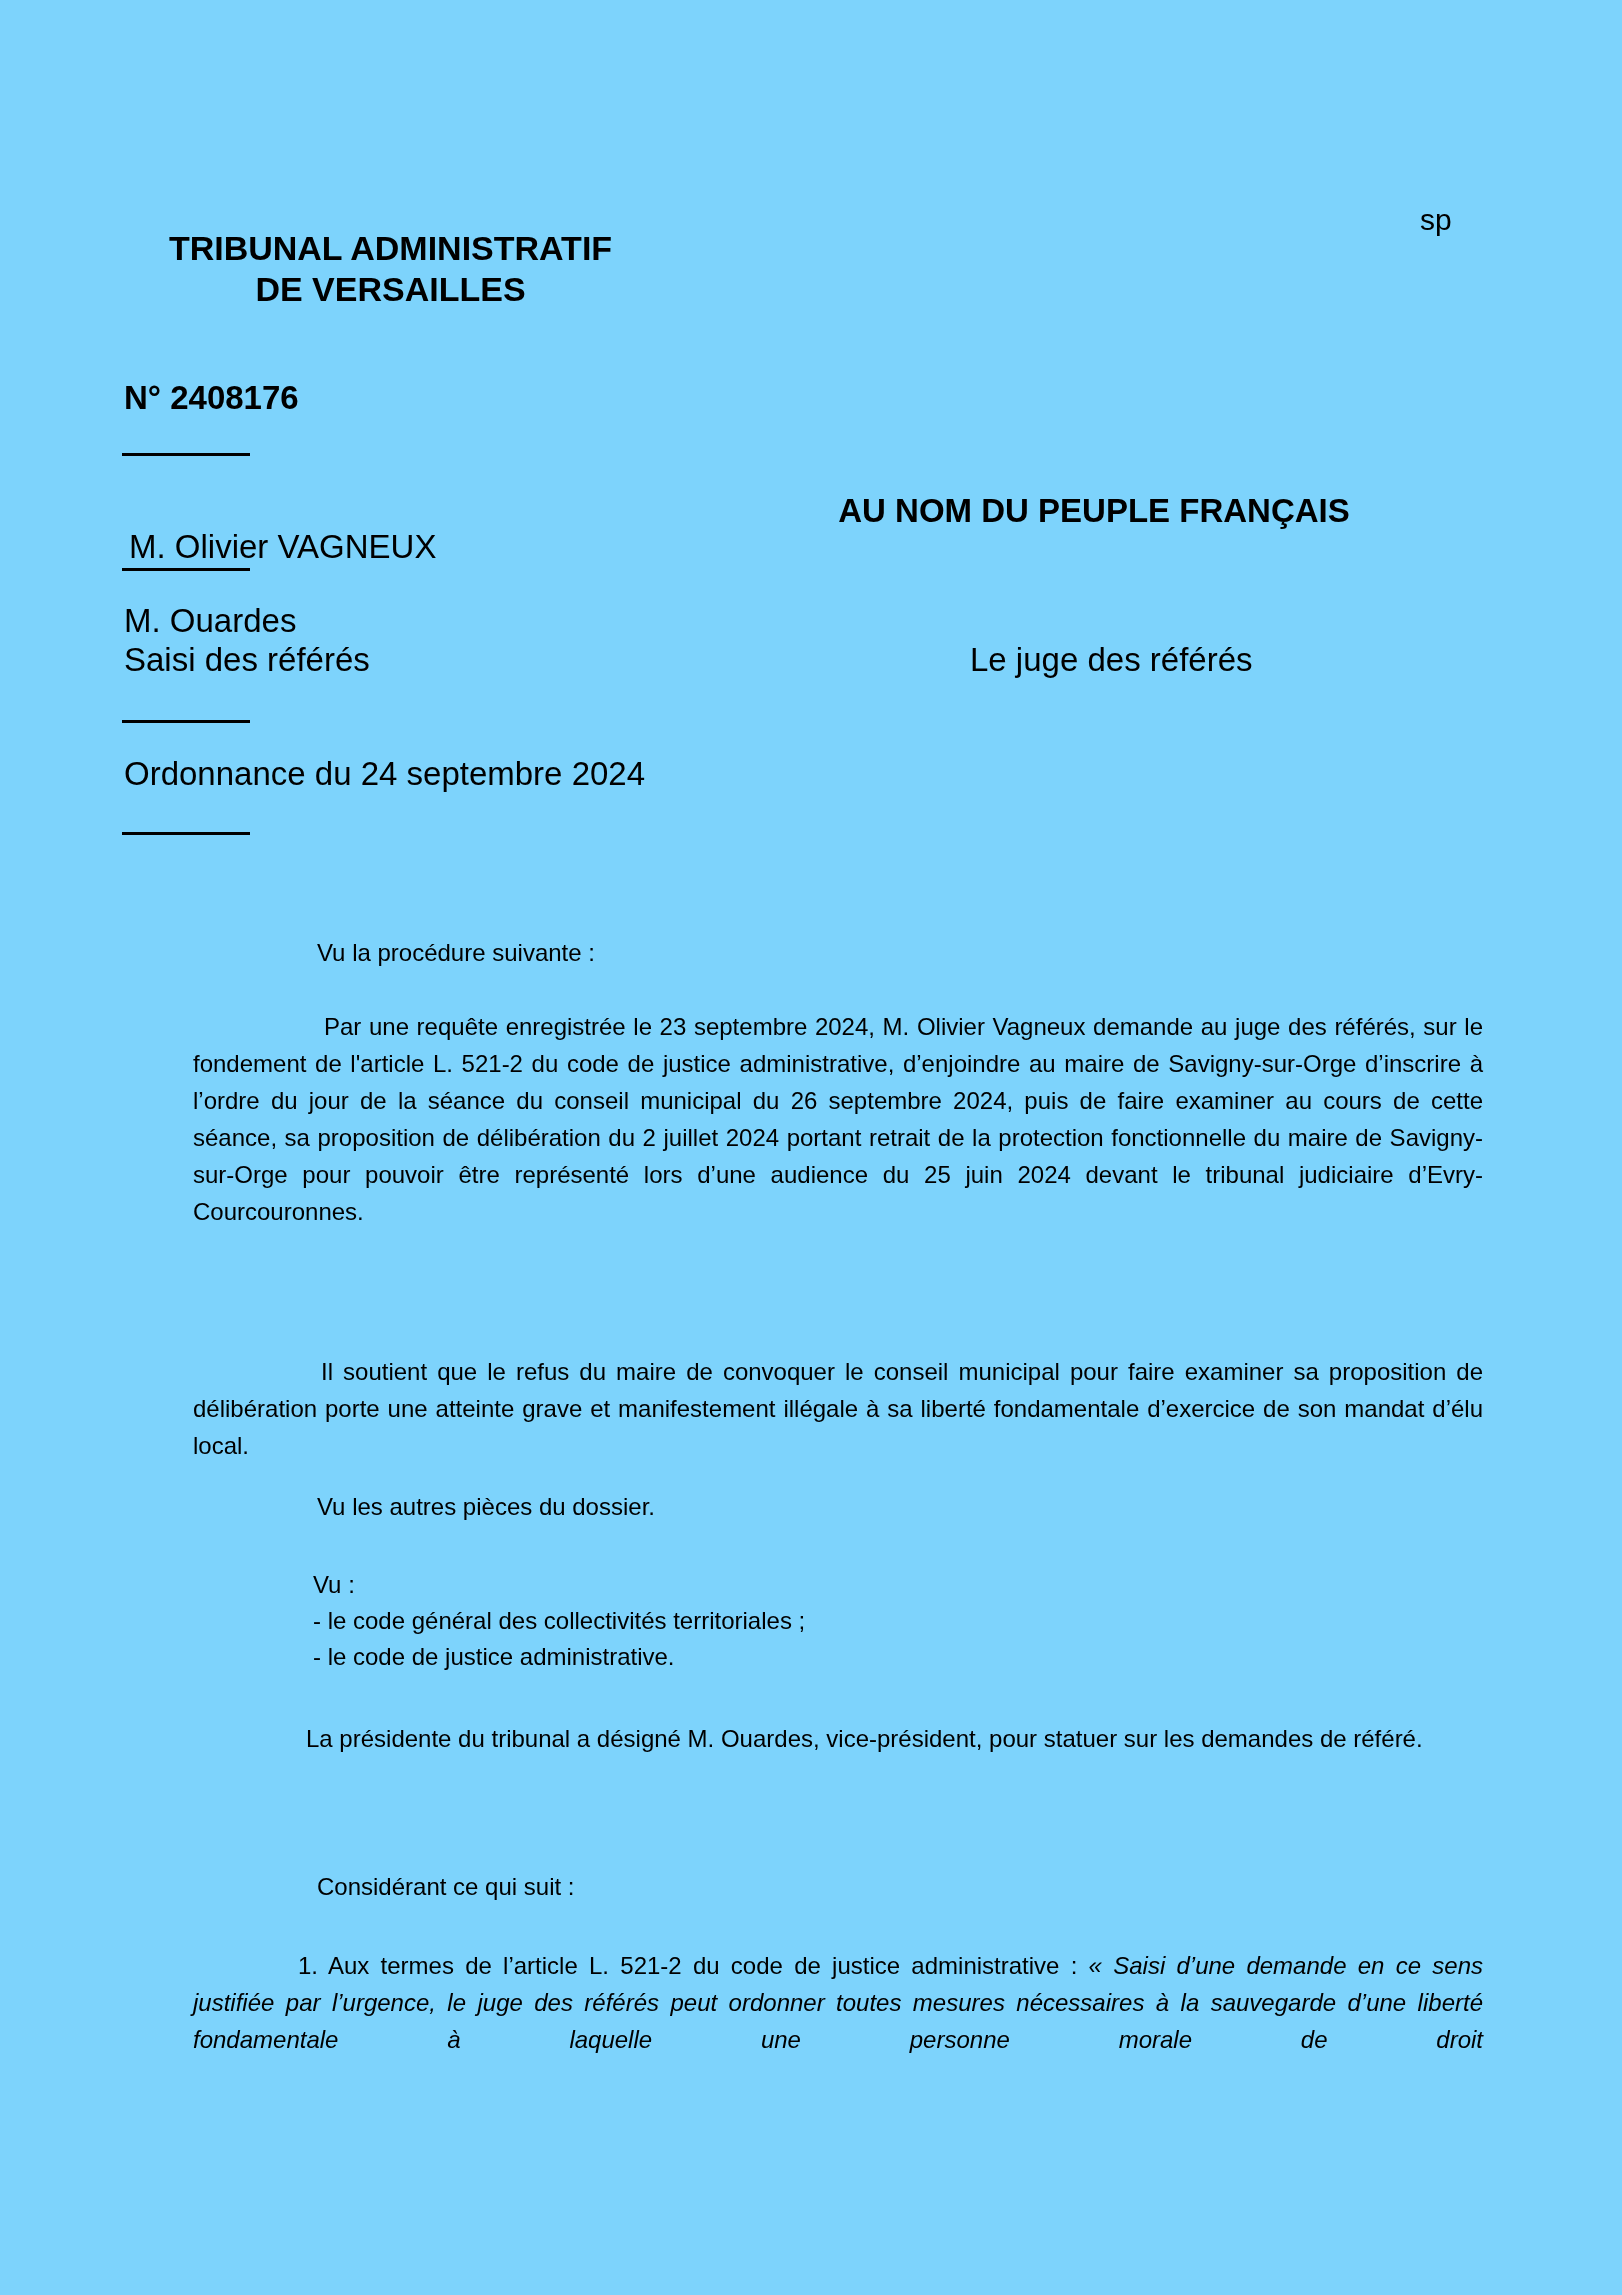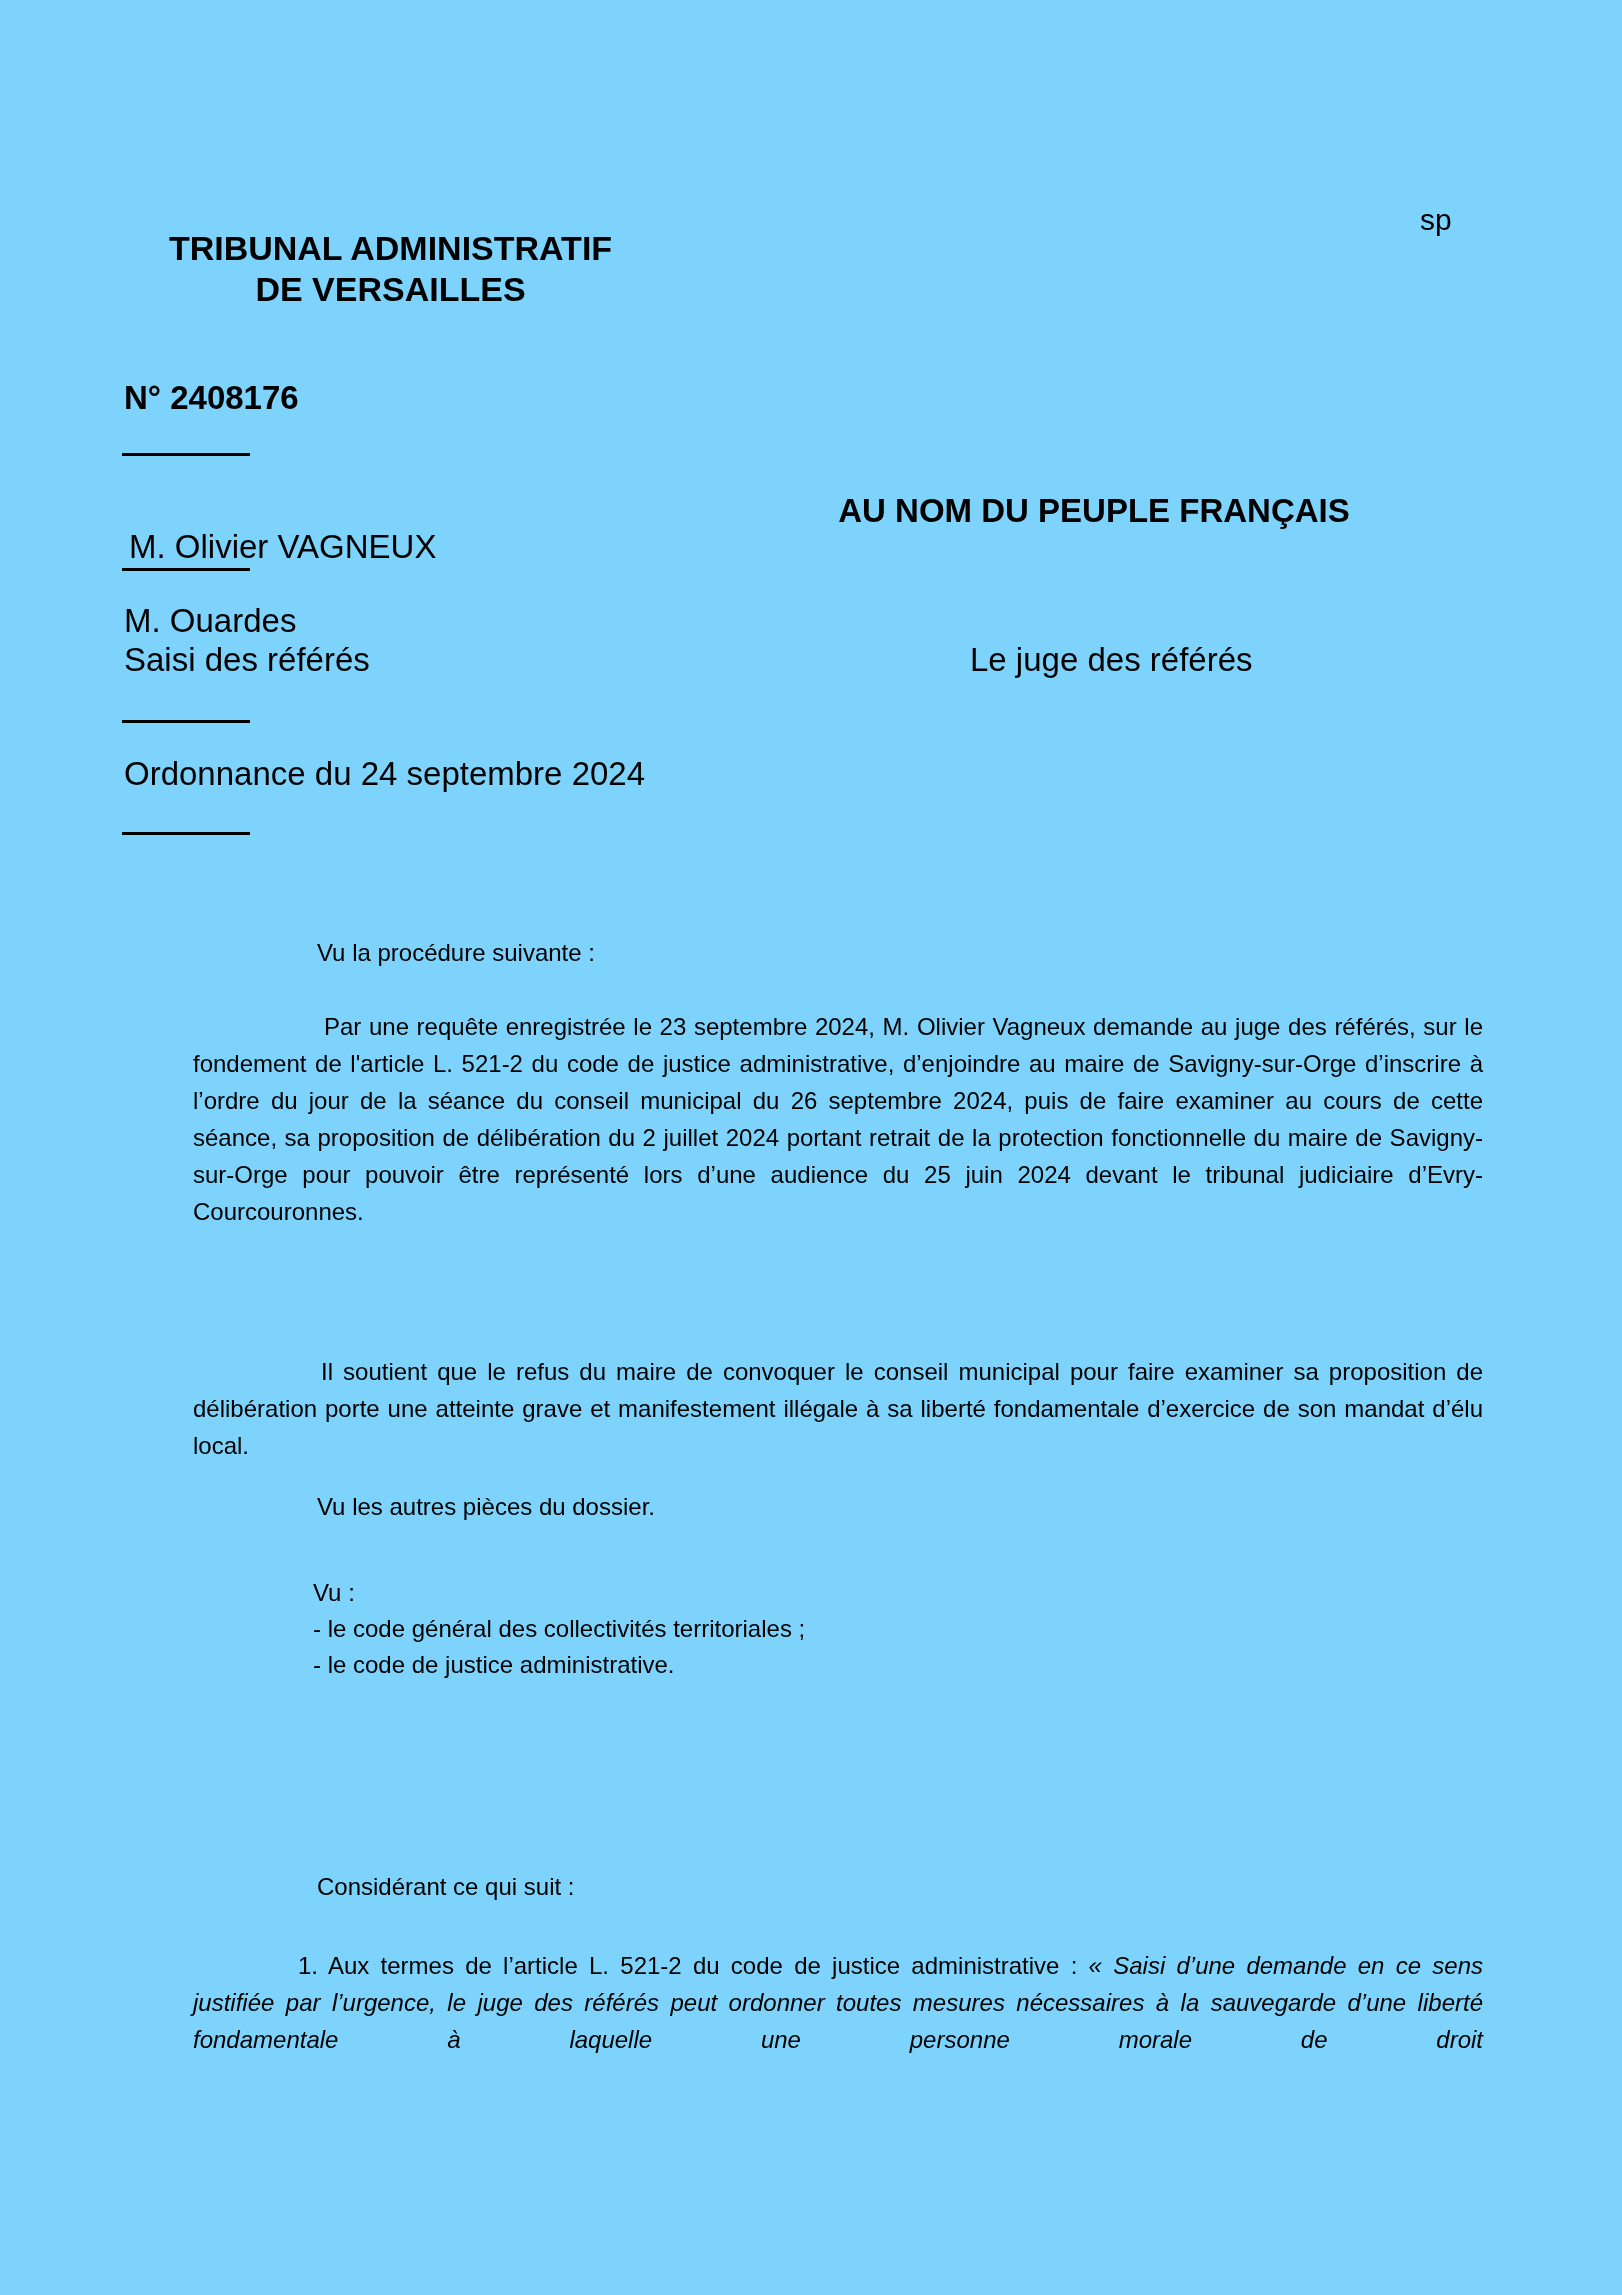--- a/index.html
+++ b/index.html
@@ -24,21 +24,21 @@
   .hline { font-size: 33px; line-height: 39px; white-space: nowrap; }
   .sep {
     position: absolute; left: 122px; width: 128px; height: 2.6px;
     background: #000000;
   }
   .body-par {
     position: absolute; left: 193px; width: 1290px;
     font-size: 24px; line-height: 37px;
     text-align: justify; text-justify: inter-word;
   }
-  .lh55 { line-height: 36px; margin-top: 8px; }
+  .lh55 { line-height: 36px; }
   .heading-line { text-align: left; padding-left: 124px; }
   .indent200 { text-indent: 131px; }
   .indent195 { text-indent: 128px; }
   .indent172 { text-indent: 113px; }
   .indent160 { text-indent: 105px; }
   .vu-line { text-align: left; padding-left: 120px; }
   .justify-all { text-align-last: justify; }
   em { font-style: italic; }
 </style>
 </head>
@@ -80,19 +80,20 @@
   <div class="body-par indent195" style="top:1305px;margin-top:48px;">Il soutient que le refus du maire de convoquer le conseil municipal pour faire examiner sa proposition de délibération porte une atteinte grave et manifestement illégale à sa liberté fondamentale d’exercice de son mandat d’élu local.</div>
 
   <div class="body-par heading-line" style="top:1488px;">Vu les autres pièces du dossier.</div>
 
   <div class="body-par lh55" style="top:1567px;">
     <div class="vu-line">Vu :</div>
     <div class="vu-line">- le code général des collectivités territoriales ;</div>
     <div class="vu-line">- le code de justice administrative.</div>
   </div>
 
+  <div class="body-par indent172" style="top:1720px;">La présidente du tribunal a désigné M. Ouardes, vice-président, pour statuer sur les demandes de référé.</div>
 
   <div class="body-par heading-line" style="top:1868px;">Considérant ce qui suit :</div>
 
   <div class="body-par indent160 justify-all" style="top:1947px;"><span>1. Aux termes de l’article L. 521-2 du code de justice administrative : </span><em>« Saisi d’une demande en ce sens justifiée par l’urgence, le juge des référés peut ordonner toutes mesures nécessaires à la sauvegarde d’une liberté fondamentale à laquelle une personne morale de droit</em></div>
 
 </div>
 
 
 </body></html>

